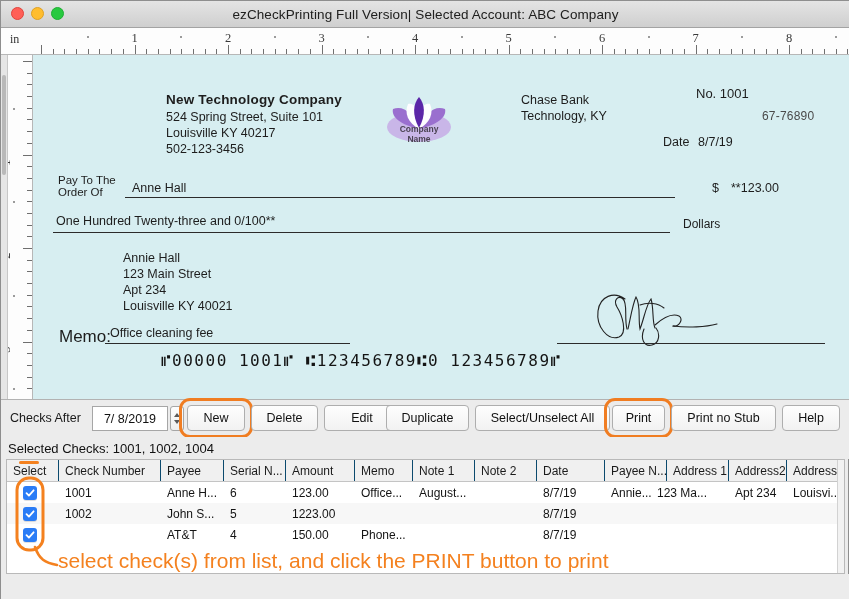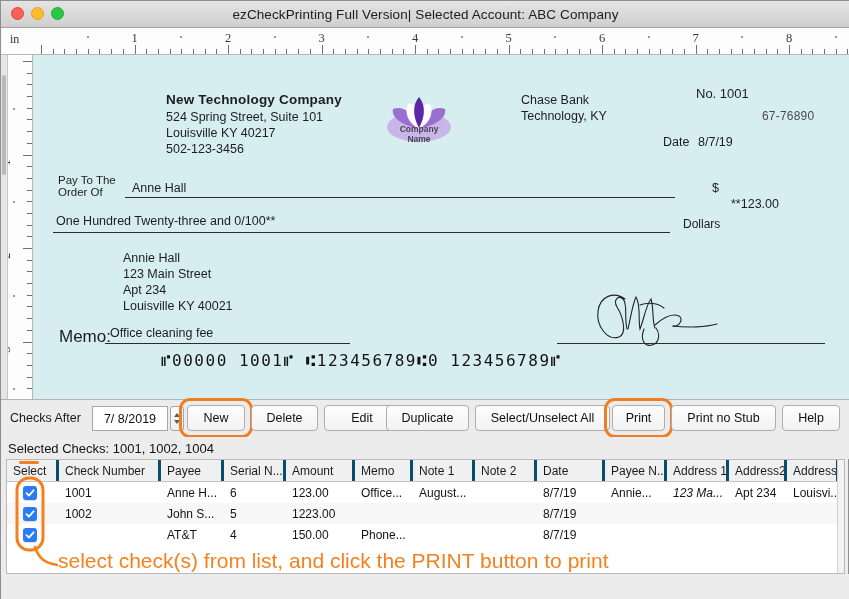--- a/index.html
+++ b/index.html
@@ -161,21 +161,21 @@
     position:absolute;left:5px;top:458px;width:839px;height:115px;
     background:#fff;border:1px solid #b9b9b9;box-sizing:border-box;overflow:hidden;
   }
   .ghead{
     position:relative;height:22px;background:#f0f0f0;
     border-bottom:1px solid #c4c4c4;box-sizing:border-box;
   }
   .gh{
     position:absolute;top:0;height:21px;display:flex;align-items:center;
     font-size:12px;color:#1b1b1b;padding-left:6px;box-sizing:border-box;
-    border-right:3px solid #0c4a6e;overflow:hidden;white-space:nowrap;
+    border-right:1px solid #0c4a6e;overflow:hidden;white-space:nowrap;
   }
   .grow{position:relative;height:21px;}
   .grow.odd{background:#f7f7f7;}
   .gc{
     position:absolute;top:0;height:21px;display:flex;align-items:center;
     font-size:12px;color:#141414;padding-left:6px;box-sizing:border-box;
     overflow:hidden;white-space:nowrap;
   }
   .cbx{
     width:14px;height:14px;border-radius:3px;background:#2a7cf6;
@@ -378,21 +378,21 @@
 
     <div class="chk-txt date-lbl" style="left:630px;top:80px;">Date</div>
     <div class="chk-txt date-lbl" style="left:665px;top:80px;">8/7/19</div>
 
     <div class="chk-txt pay-lbl" style="left:25px;top:119px;">Pay To The</div>
     <div class="chk-txt pay-lbl" style="left:25px;top:131px;">Order Of</div>
     <div class="chk-txt payee-val" style="left:99px;top:126px;">Anne Hall</div>
     <div class="line" style="left:92px;top:142px;width:550px;"></div>
 
     <div class="chk-txt amt-sym" style="left:679px;top:126px;">$</div>
-    <div class="chk-txt amt-val" style="left:698px;top:142px;">**123.00</div>
+    <div class="chk-txt amt-val" style="left:698px;top:126px;">**123.00</div>
 
     <div class="chk-txt words" style="left:23px;top:159px;">One Hundred Twenty-three and 0/100**</div>
     <div class="line" style="left:20px;top:177px;width:617px;"></div>
     <div class="chk-txt dollars" style="left:650px;top:162px;">Dollars</div>
 
     <div class="chk-txt addr" style="left:90px;top:196px;">Annie Hall</div>
     <div class="chk-txt addr" style="left:90px;top:212px;">123 Main Street</div>
     <div class="chk-txt addr" style="left:90px;top:228px;">Apt 234</div>
     <div class="chk-txt addr" style="left:90px;top:244px;">Louisville KY 40021</div>
 
@@ -465,21 +465,21 @@
           </div>
           <div class="gc" style="left: 52px; width: 102px;">1001</div>
           <div class="gc" style="left: 154px; width: 63px;">Anne H...</div>
           <div class="gc" style="left: 217px; width: 62px;">6</div>
           <div class="gc" style="left: 279px; width: 69px;">123.00</div>
           <div class="gc" style="left: 348px; width: 58px;">Office...</div>
           <div class="gc" style="left: 406px; width: 62px;">August...</div>
           <div class="gc" style="left: 468px; width: 62px;"></div>
           <div class="gc" style="left: 530px; width: 68px;">8/7/19</div>
           <div class="gc" style="left: 598px; width: 62px;">Annie...</div>
-          <div class="gc" style="left: 660px; width: 62px; font-style: italic;">123 Ma...</div>
+          <div class="gc" style="left: 644px; width: 62px;">123 Ma...</div>
           <div class="gc" style="left: 722px; width: 58px;">Apt 234</div>
           <div class="gc" style="left: 780px; width: 52px;">Louisvi...</div>
         </div>
         <div class="grow odd">
           <div class="gc" style="left: 0px; width: 52px; padding-left: 16px;">
             <span class="cbx">
               <svg width="10" height="10" viewBox="0 0 10 10">
                 <path d="M1.5 5.2 L3.9 7.6 L8.6 2.3" fill="none" stroke="#fff" stroke-width="1.8" stroke-linecap="round" stroke-linejoin="round"></path>
               </svg>
             </span>

